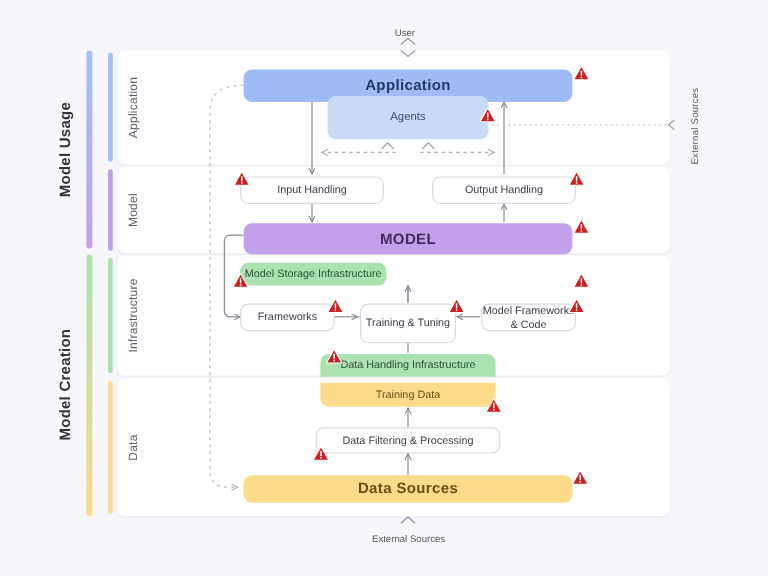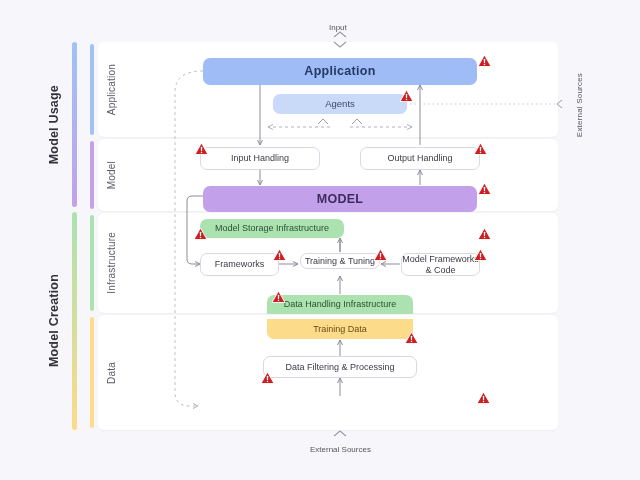--- a/index.html
+++ b/index.html
@@ -61,21 +61,21 @@
 
   .caption{
     position:absolute; font-size:8px; color:#55555f; white-space:nowrap;
   }
 </style>
 </head>
 <body>
 
 <div id="canvas">
 
-  <div class="caption" style="left:329px;top:23px;">Input</div>
+  <div class="caption" style="left:329px;top:23px;">User</div>
   <div class="caption" style="left:310px;top:445px;">External Sources</div>
   <div class="caption vtext" style="left:575px;top:73px;">External Sources</div>
 
   <div class="grouplabel" style="top:42px;height:165px;">
     <span class="vtext">Model Usage</span>
   </div>
   <div class="grouplabel" style="top:212px;height:218px;">
     <span class="vtext">Model Creation</span>
   </div>
   <div class="groupbar" style="top:42px;height:165px;background:linear-gradient(#9fc3f7,#c2a1ea);"></div>
@@ -149,38 +149,39 @@
 
     <line x1="340" y1="357" x2="340" y2="340" stroke="#8b8b99" stroke-width="1" marker-end="url(#ar)"></line>
 
     <line x1="340" y1="396" x2="340" y2="378" stroke="#8b8b99" stroke-width="1" marker-end="url(#ar)"></line>
 
     <path d="M203,71 Q175,71 175,92 L175,392 Q175,406 190,406 L198,406" fill="none" stroke="#b7b7c3" stroke-width="1" stroke-dasharray="2.5 3.5" marker-end="url(#ard)"></path>
   </svg>
 
   <div class="box solid b-blue big" style="left:203px;top:58px;width:274px;height:27px;">Application</div>
 
-  <div class="box solid b-blue2" style="left:273px;top:94px;width:134px;height:20px;font-size:9.5px;">Agents</div>
+  <div class="box solid b-blue2" style="left:273px;top:80px;width:134px;height:36px;font-size:9.5px;">Agents</div>
 
   <div class="box outline o-purple" style="left:200px;top:147px;width:120px;height:23px;">Input Handling</div>
   <div class="box outline o-purple" style="left:360px;top:147px;width:120px;height:23px;">Output Handling</div>
 
   <div class="box solid b-purple big" style="left:203px;top:186px;width:274px;height:26px;">MODEL</div>
 
-  <div class="box solid b-green" style="left:200px;top:219px;width:144px;height:19px;">Model Storage Infrastructure</div>
+  <div class="box solid b-green" style="left:200px;top:219px;width:122px;height:19px;">Model Storage Infrastructure</div>
 
   <div class="box outline o-green" style="left:200px;top:253px;width:79px;height:23px;">Frameworks</div>
-  <div class="box outline o-green" style="left:300px;top:253px;width:80px;height:16px;">Training &amp; Tuning</div>
+  <div class="box outline o-green" style="left:300px;top:253px;width:80px;height:33px;">Training &amp; Tuning</div>
   <div class="box outline o-green" style="left:401px;top:253px;width:79px;height:23px;">Model Frameworks &amp; Code</div>
 
   <div class="box solid b-green" style="left:267px;top:295px;width:146px;height:19px;border-radius:7px 7px 0 0;">Data Handling Infrastructure</div>
   <div class="box solid b-yellow" style="left:267px;top:319px;width:146px;height:20px;border-radius:0 0 7px 7px;">Training Data</div>
 
   <div class="box outline o-yellow" style="left:263px;top:356px;width:154px;height:22px;">Data Filtering &amp; Processing</div>
 
+  <div class="box solid b-yellow big" style="left:203px;top:396px;width:274px;height:23px;">Data Sources</div>
 
   <svg class="ov">
     <g id="warns">
         <g>
           <path d="M484.5,55 L491,66.5 L478,66.5 Z" fill="#cc1f1f" stroke="#ffffff" stroke-width="0.9" stroke-linejoin="round"></path>
           <path d="M484.5,59.3 L484.5,62.6" stroke="#ffffff" stroke-width="1.25" stroke-linecap="round"></path>
           <circle cx="484.5" cy="64.4" r="0.75" fill="#ffffff"></circle>
         </g>
         <g>
           <path d="M406.5,90 L413,101.5 L400,101.5 Z" fill="#cc1f1f" stroke="#ffffff" stroke-width="0.9" stroke-linejoin="round"></path>

